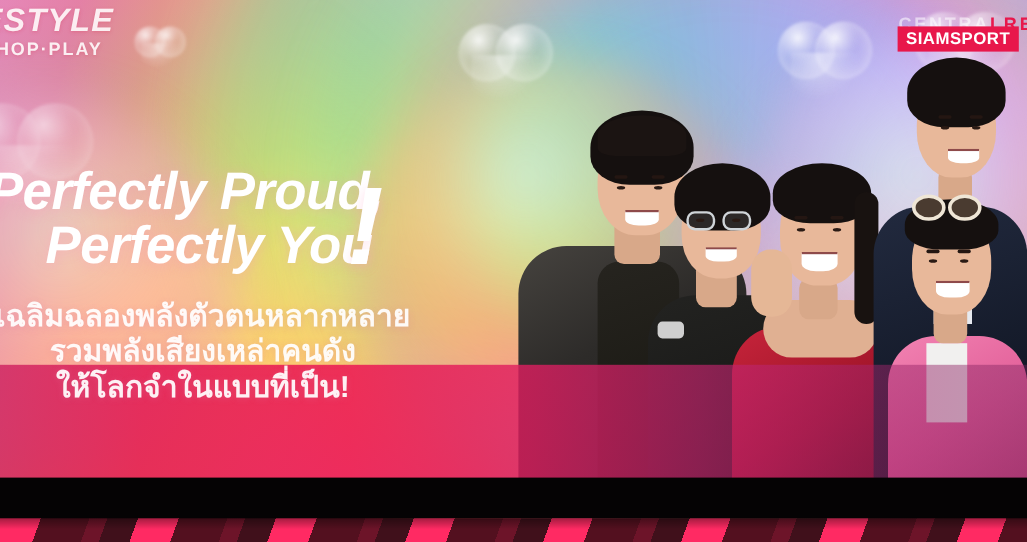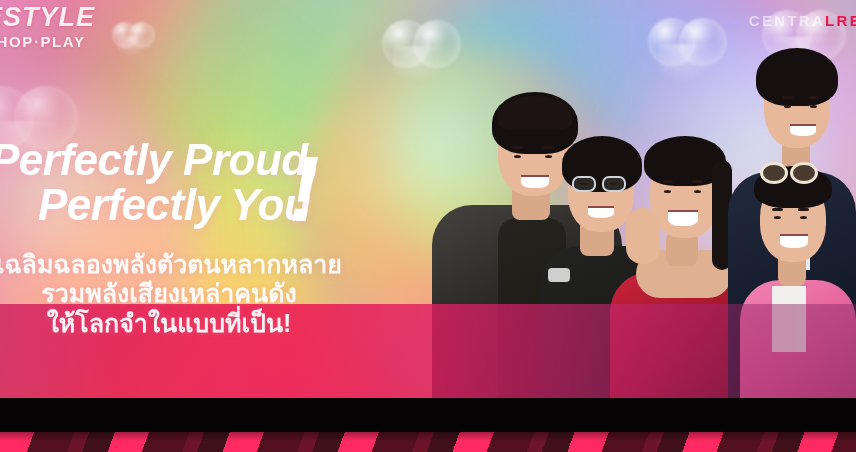--- a/index.html
+++ b/index.html
@@ -400,20 +400,21 @@
 
   <div class="logo-tl">
     <div class="lt-main">ESTYLE</div>
     <div class="lt-sub">SHOP·PLAY</div>
   </div>
 
   <div class="logo-tr">
     <div class="central">
       <span class="c-pale">CENTRA</span><span class="c-red">LRE</span>
     </div>
+    <div class="badge-siamsport">SIAMSPORT</div>
   </div>
 
   <div class="headline">
     <span>Perfectly Proud,</span>
     <span class="l2">Perfectly You</span>
   </div>
   <div class="bang">!</div>
 
   <div class="subhead">
     <div>เฉลิมฉลองพลังตัวตนหลากหลาย</div>

